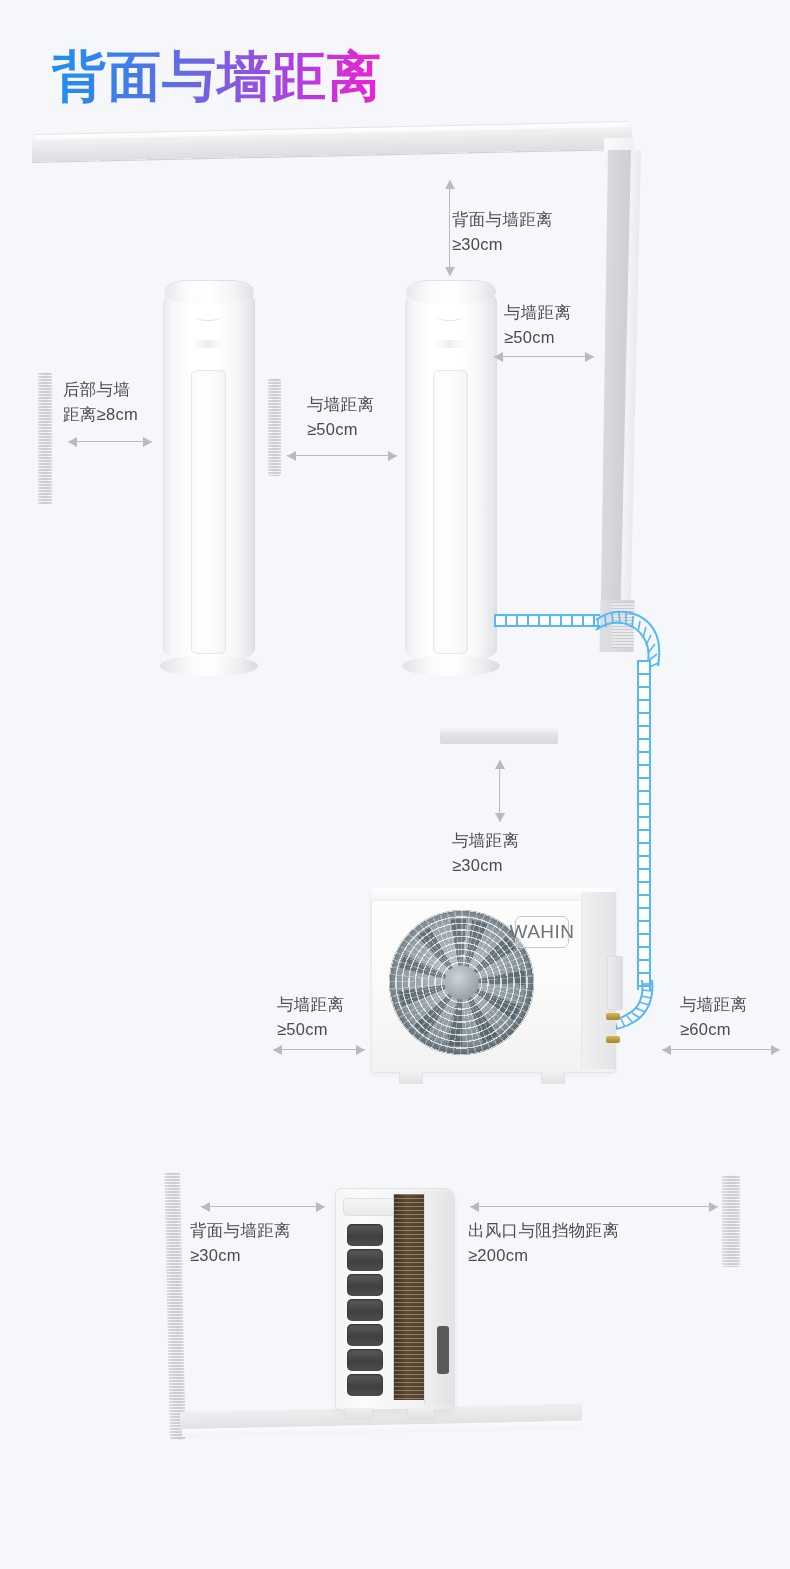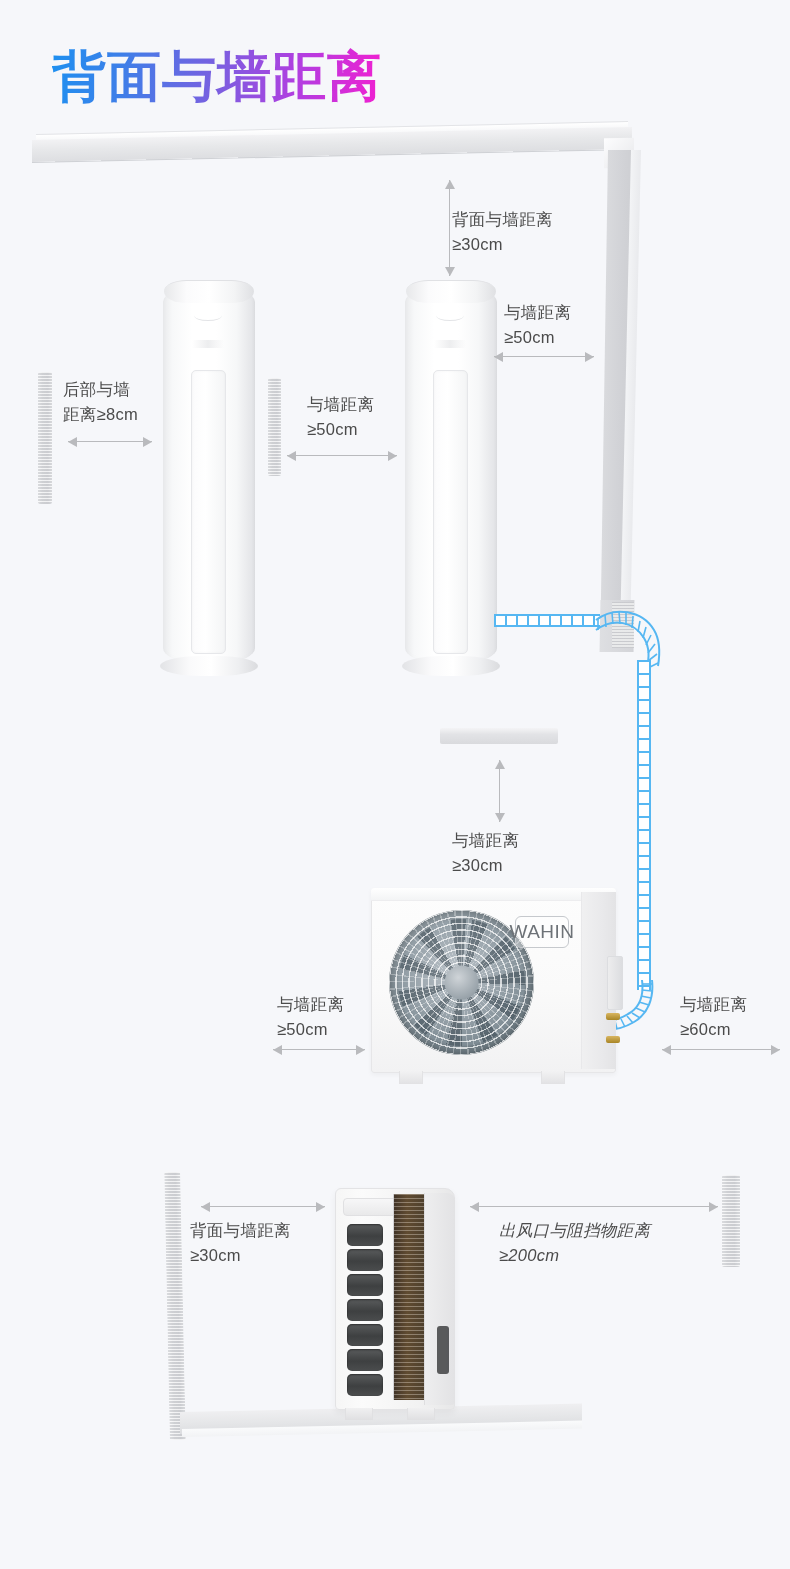--- a/index.html
+++ b/index.html
@@ -509,19 +509,19 @@
   <div class="abs dim-label" style="left:190px; top:1218px;">
     <span>背面与墙距离</span>
     <span class="l2">≥30cm</span>
   </div>
 
   <div class="abs arrow-h" style="left:470px; top:1201px; width:248px;">
     <div class="shaft"></div>
       <div class="head l"></div>
       <div class="head r"></div>
   </div>
-  <div class="abs dim-label" style="left:499px; top:1218px;font-style:italic;">
+  <div class="abs dim-label" style="left:468px; top:1218px;">
     <span>出风口与阻挡物距离</span>
     <span class="l2">≥200cm</span>
   </div>
 
 
 </div>
 
 </body></html>

